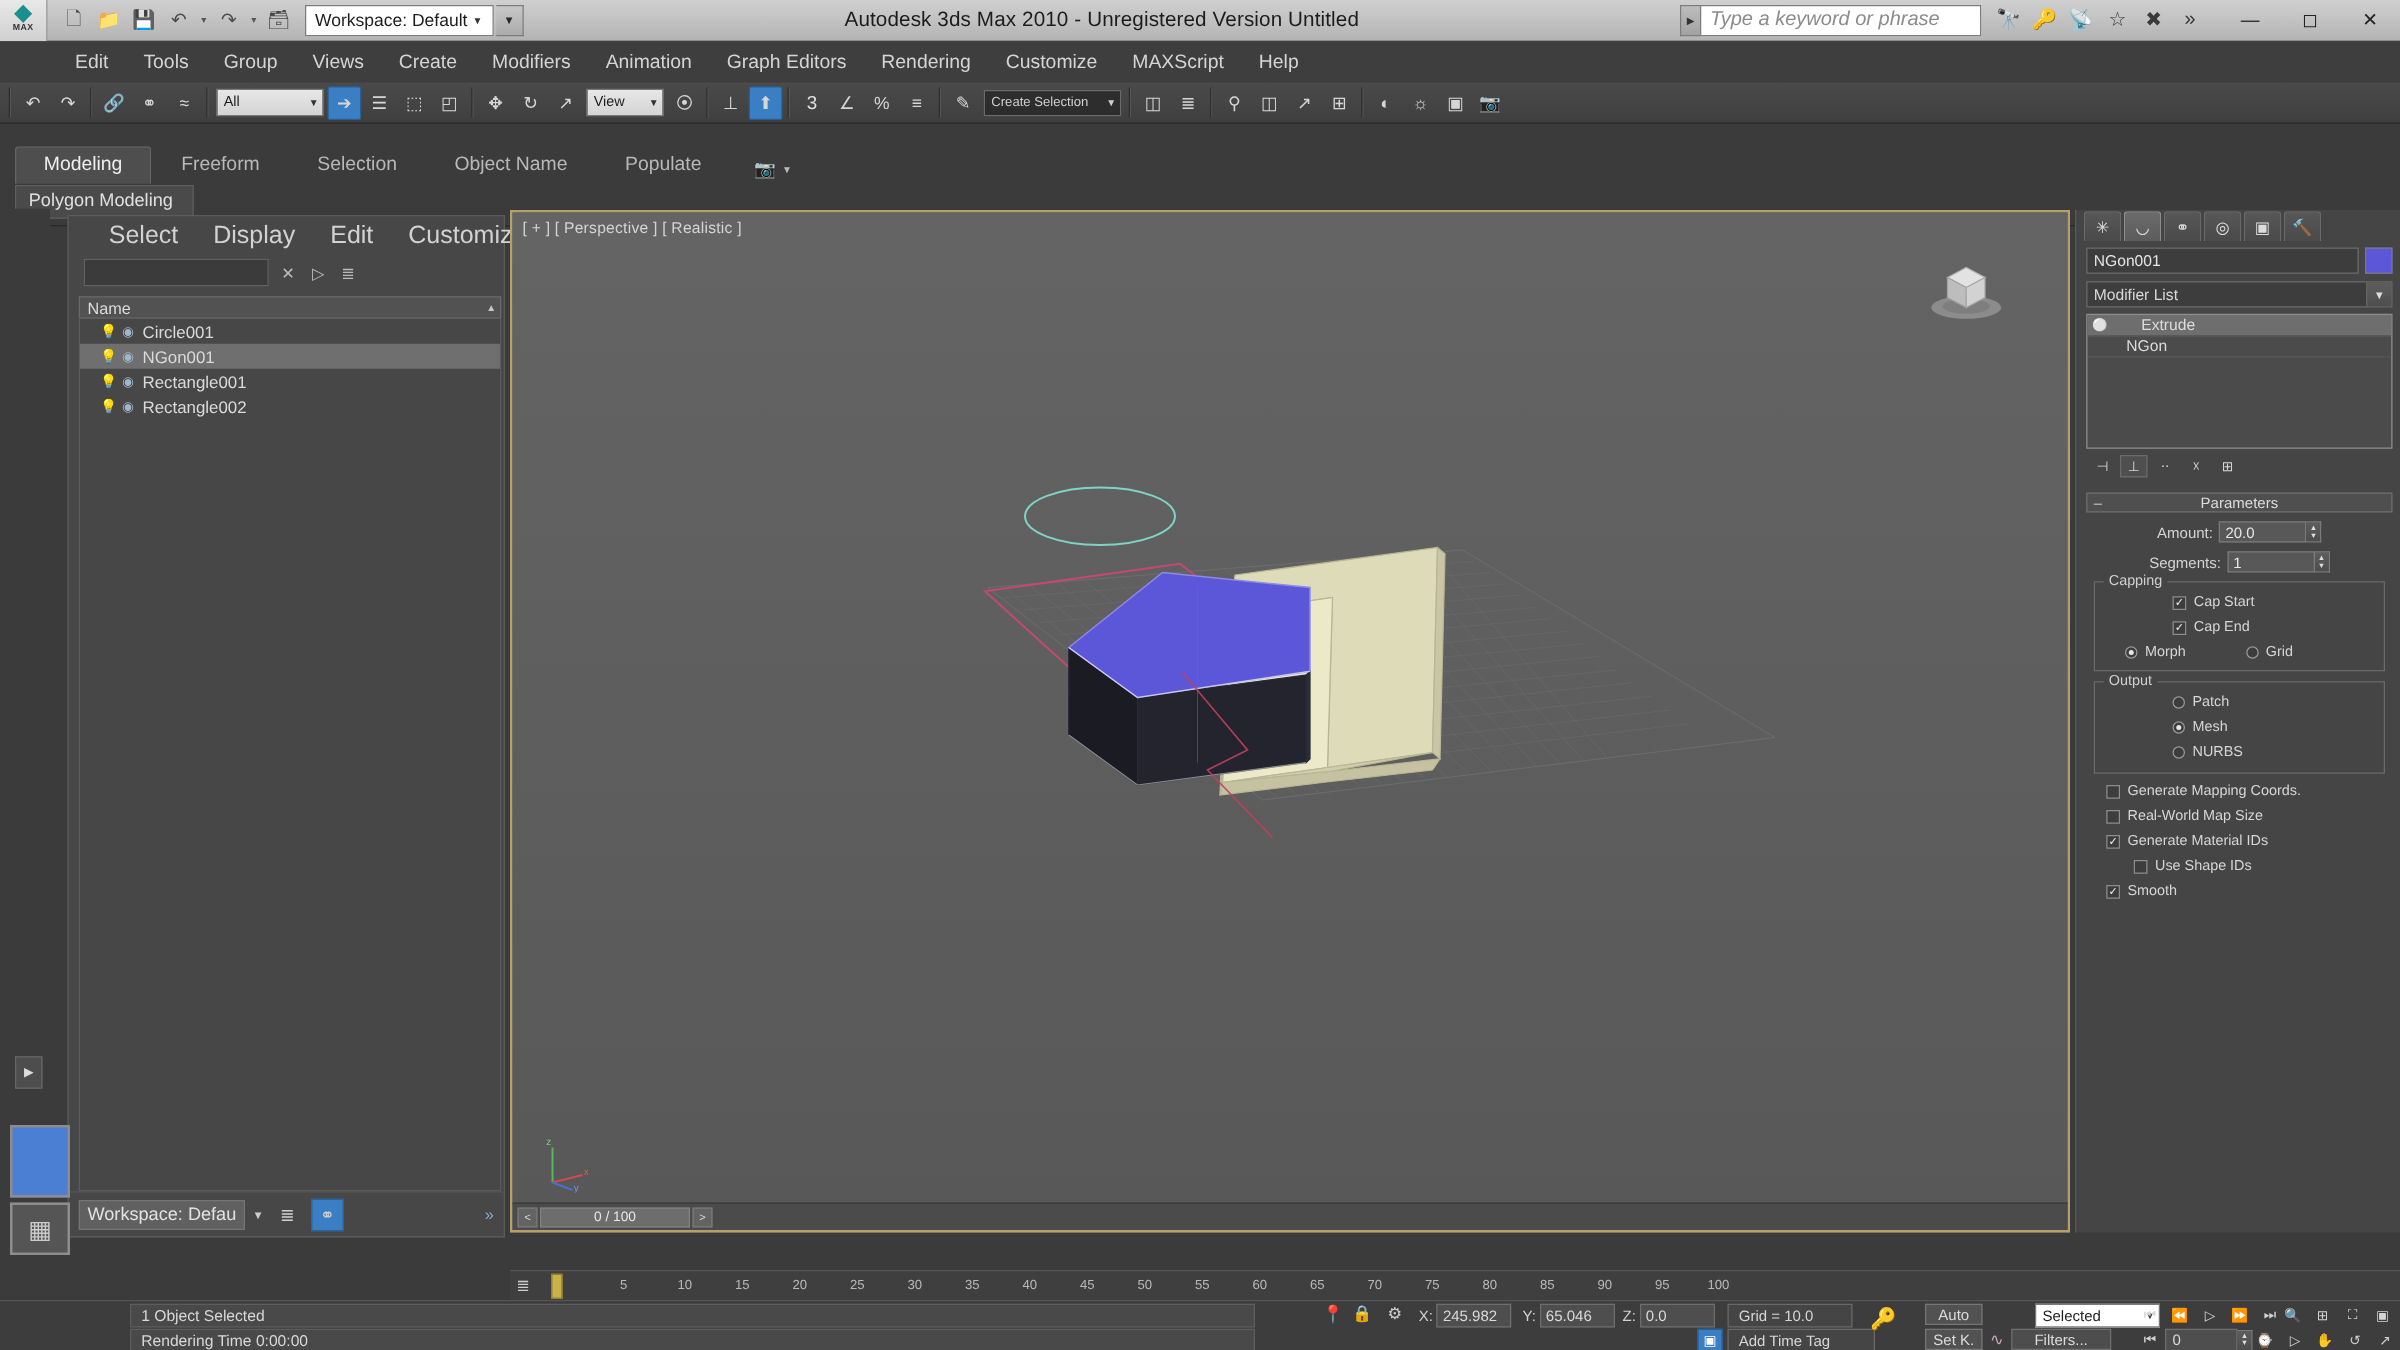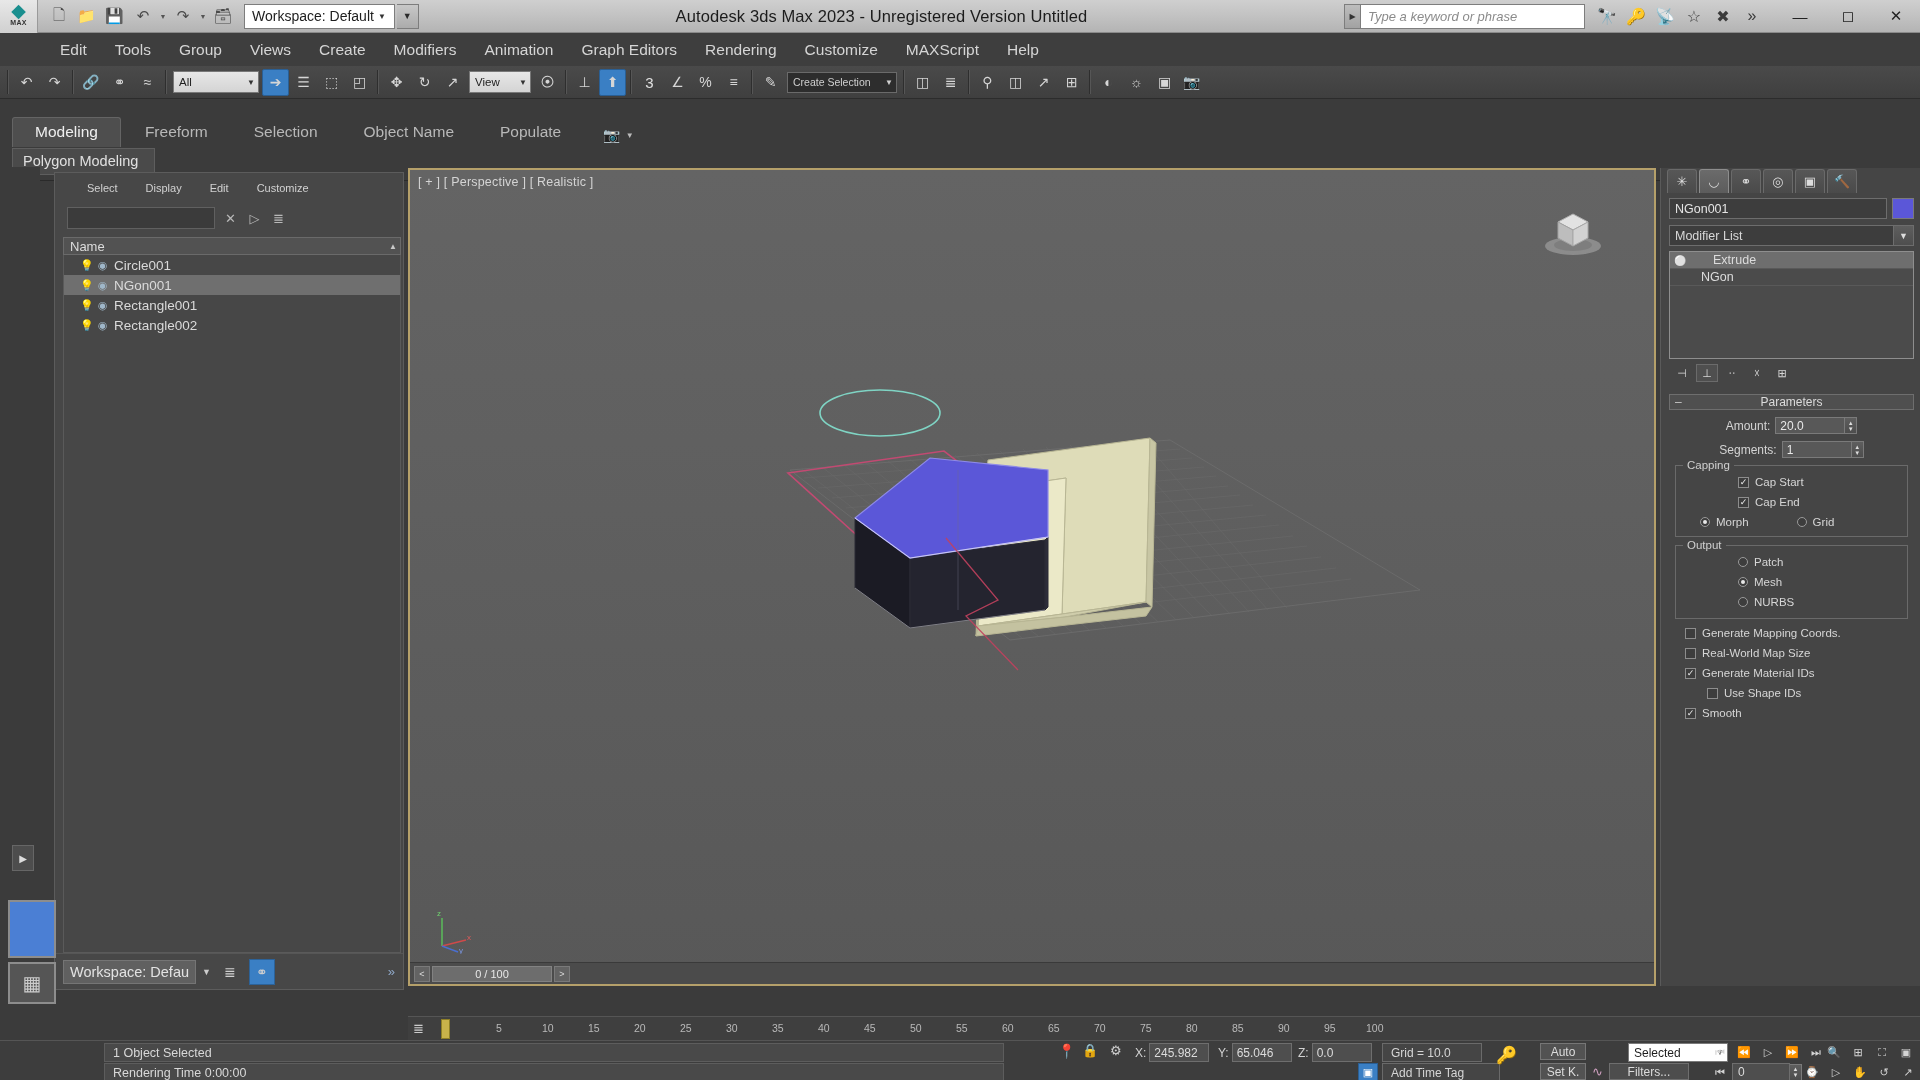--- a/index.html
+++ b/index.html
@@ -51,21 +51,21 @@
   }
   .searchwrap { display:flex; align-items:center; height:33px; }
   .searchtri {
     width:16px; height:25px; background:linear-gradient(to bottom,#bdbdbd,#a2a2a2);
     border:1px solid #7d7d7d; border-right:none;
     display:flex;align-items:center;justify-content:center;font-size:8px;color:#333;
   }
   .searchinput {
     width:225px; height:25px; background:#fff; border:1px solid #7d7d7d;
     display:flex; align-items:center; padding-left:7px;
-    font-size:13px; color:#8b8b8b; font-style:italic;
+    font-size:16px; color:#8b8b8b; font-style:italic;
   }
   .helpicons { display:flex; align-items:center; gap:1px; margin-left:8px;}
   .hicon {
     width:28px;height:28px;display:flex;align-items:center;justify-content:center;
     font-size:16px;color:#3a3a3a;cursor:pointer;
   }
   .wctrls { display:flex; align-items:center; margin-left:10px;}
   .wc {
     width:48px;height:32px;display:flex;align-items:center;justify-content:center;
     font-size:15px;color:#222;cursor:pointer;
@@ -131,21 +131,21 @@
   .lefttop {
     position:absolute; left:0; top:167px; width:40px; height:820px;
     background:#3b3b3b;
   }
   .explorer {
     position:absolute; left:54px; top:172px; width:350px; height:818px;
     background:#474747; border:1px solid #5c5c5c;
     display:flex; flex-direction:column;
   }
   .expmenu{ display:flex; align-items:center; height:30px; padding-left:20px; gap:4px;}
-  .expmenu .mi{ padding:3px 12px; font-size:11px; color:#d2d2d2; cursor:pointer; border-radius:2px;}
+  .expmenu .mi{ padding:3px 12px; font-size:20px; color:#d2d2d2; cursor:pointer; border-radius:2px;}
   .expsearch{ display:flex; align-items:center; height:26px; padding:0 6px 0 12px; gap:7px; margin-top:2px;}
   .expfield{ flex:0 0 148px; height:22px; background:#3b3b3b; border:1px solid #606060;}
   .expic{ font-size:13px; color:#b9b9b9; cursor:pointer; width:17px; text-align:center;}
   .exphdr{
     margin:6px 2px 0 8px; height:18px; background:#525252; border:1px solid #6a6a6a;
     display:flex; align-items:center; justify-content:space-between; padding:0 3px 0 6px;
     font-size:13px; color:#dcdcdc;
   }
   .exphdr .sortar{font-size:8px;color:#c9c9c9;}
   .explist{ flex:1; margin:0 2px 0 8px; background:#474747; border:1px solid #5a5a5a; border-top:none; overflow:hidden;}
@@ -320,21 +320,21 @@
       <div class="qarrow">▼</div>
       <div class="qbtn">↷</div>
       <div class="qarrow">▼</div>
       <div class="qbtn">🗃</div>
       <div class="wsbox">
         <span class="cv">Workspace: Default</span>
         <span class="wsdrop">▼</span>
       </div>
       <div class="wsmore">▼</div>
     </div>
-    <div class="apptitle">Autodesk 3ds Max  2023  - Unregistered Version    Untitled</div>
+    <div class="apptitle">Autodesk 3ds Max  2010  - Unregistered Version    Untitled</div>
     <div class="searchwrap">
       <div class="searchtri">▶</div>
       <div class="searchinput">Type a keyword or phrase</div>
     </div>
     <div class="helpicons">
       <div class="hicon">🔭</div>
       <div class="hicon">🔑</div>
       <div class="hicon">📡</div>
       <div class="hicon">☆</div>
       <div class="hicon">✖</div>

